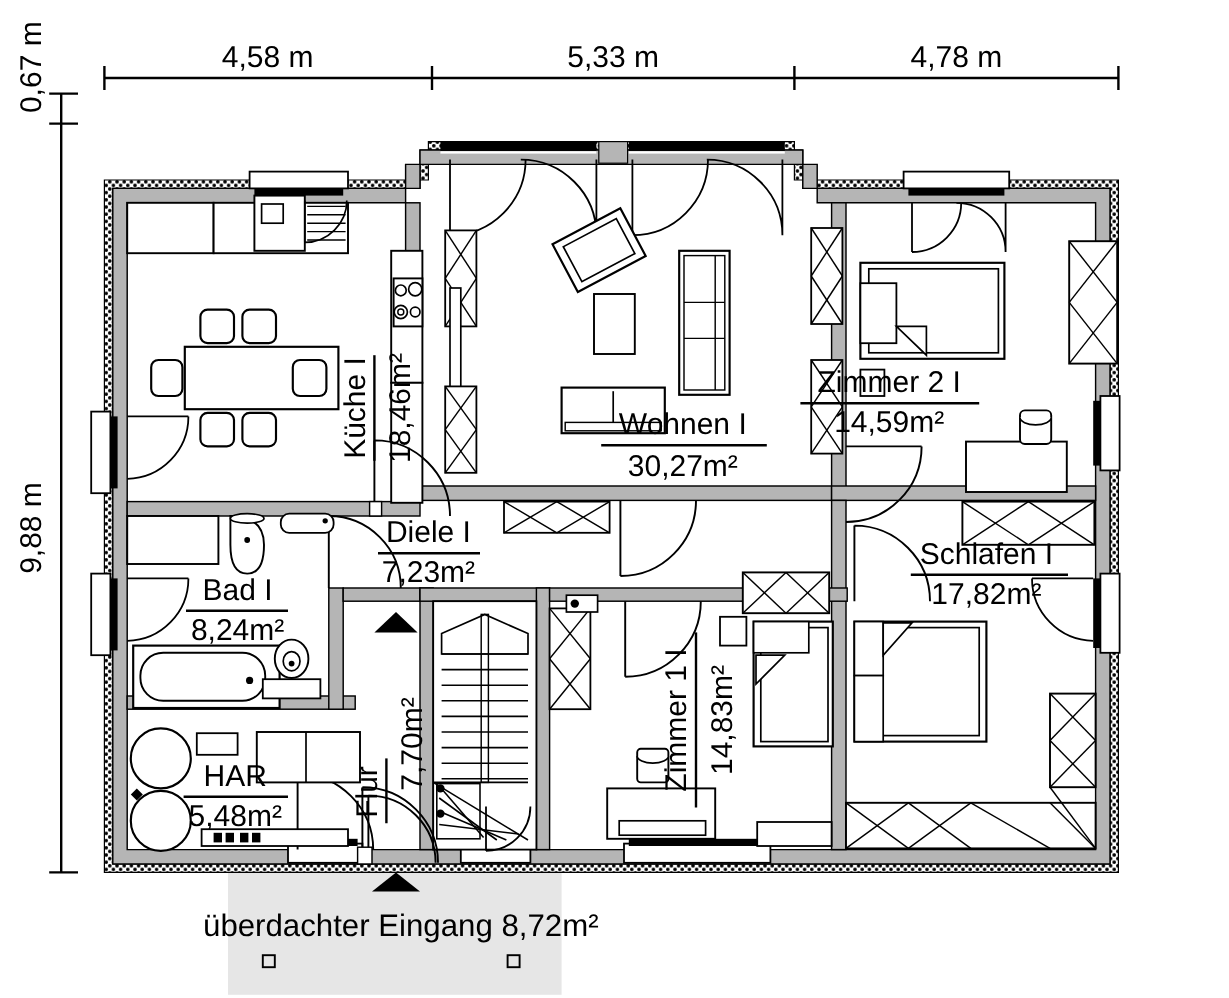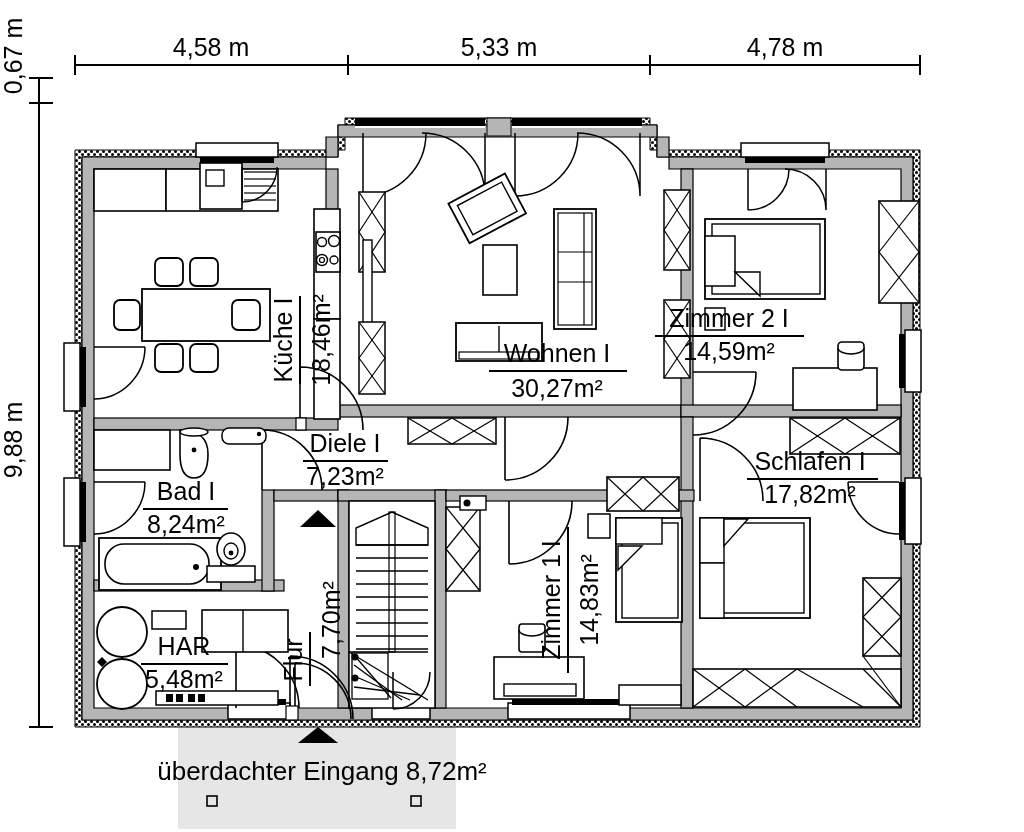--- a/index.html
+++ b/index.html
@@ -1,18 +1,18 @@
 <!DOCTYPE html>
 <html><head>
 <meta charset="utf-8">
 <title>Grundriss Erdgeschoss</title>
 <style>
   html,body{margin:0;padding:0;background:#ffffff;}
   body{font-family:"Liberation Sans", sans-serif;}
-  #page{position:relative;width:940px;height:832px;background:#ffffff;overflow:hidden;}
+  #page{position:relative;width:940px;height:832px;background:#ffffff;overflow:hidden;margin-left:12px;}
   #plan-svg{position:absolute;left:0;top:0;width:1024px;height:832px;}
   .dimtext{font-family:"Liberation Sans", sans-serif;font-size:25px;fill:#000;}
   .roomname{font-family:"Liberation Sans", sans-serif;font-size:25px;fill:#000;}
   .roomarea{font-family:"Liberation Sans", sans-serif;font-size:25px;fill:#000;}
   .porchtext{font-family:"Liberation Sans", sans-serif;font-size:26px;fill:#000;}
 </style>
 </head>
 <body>
 
 <div id="page">

